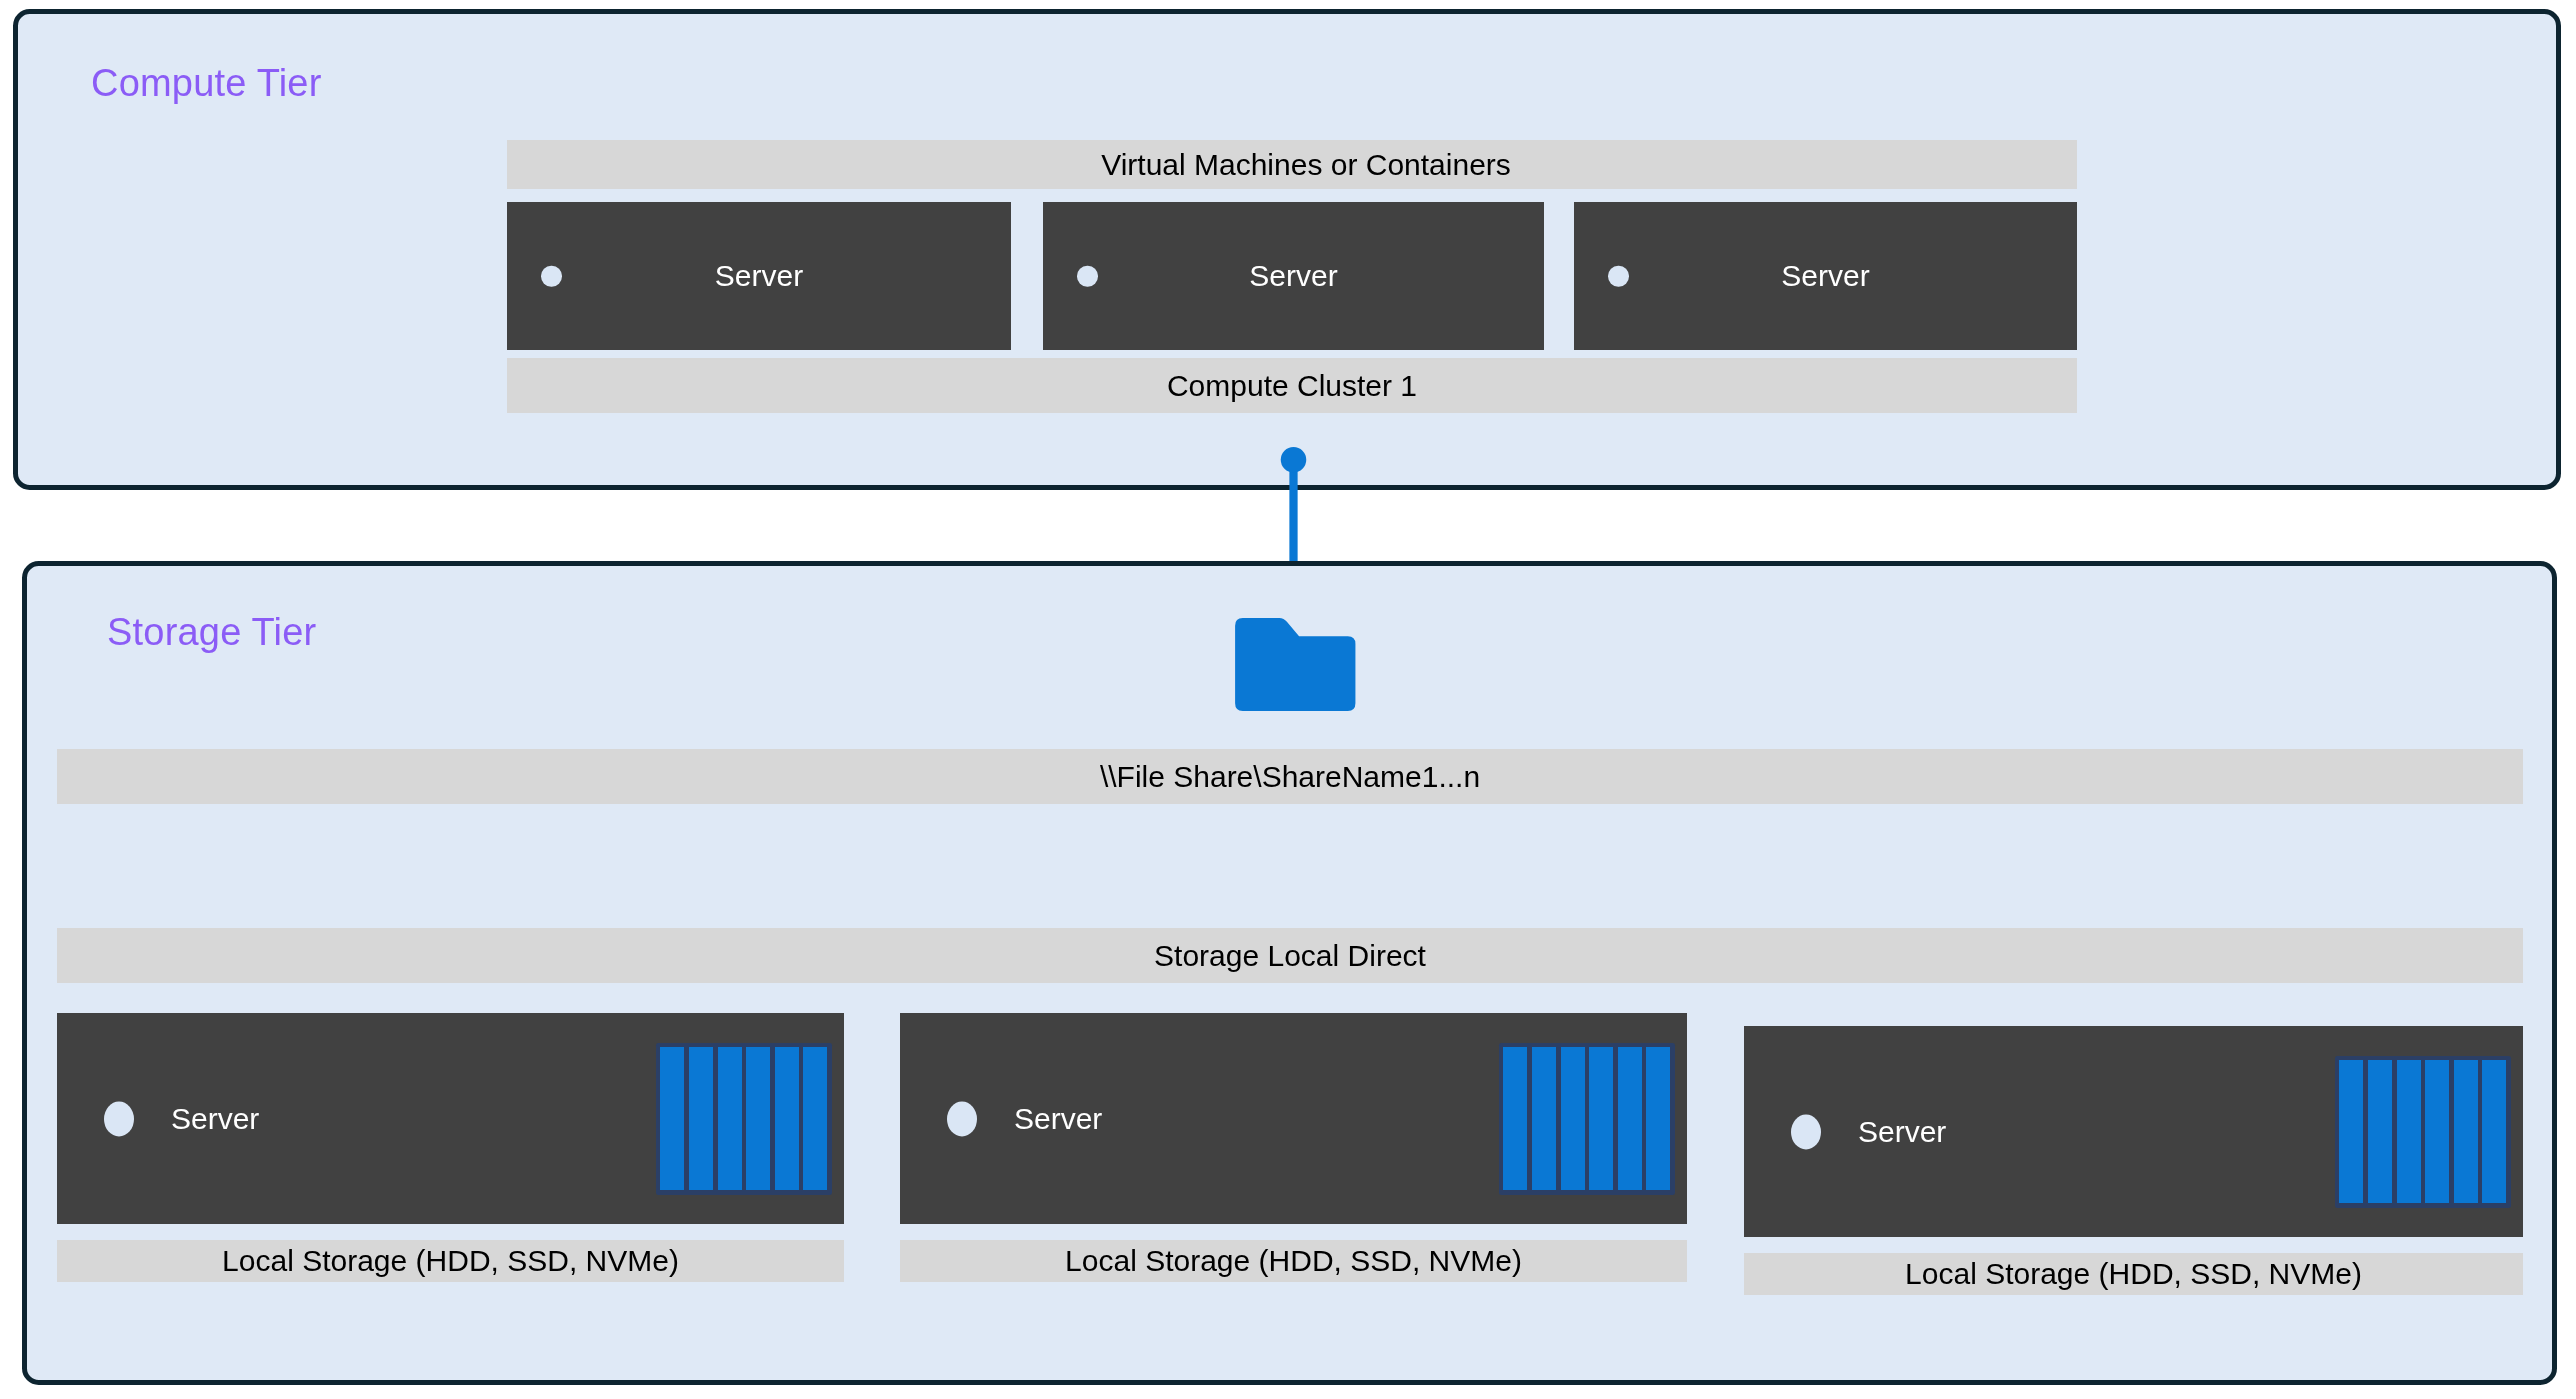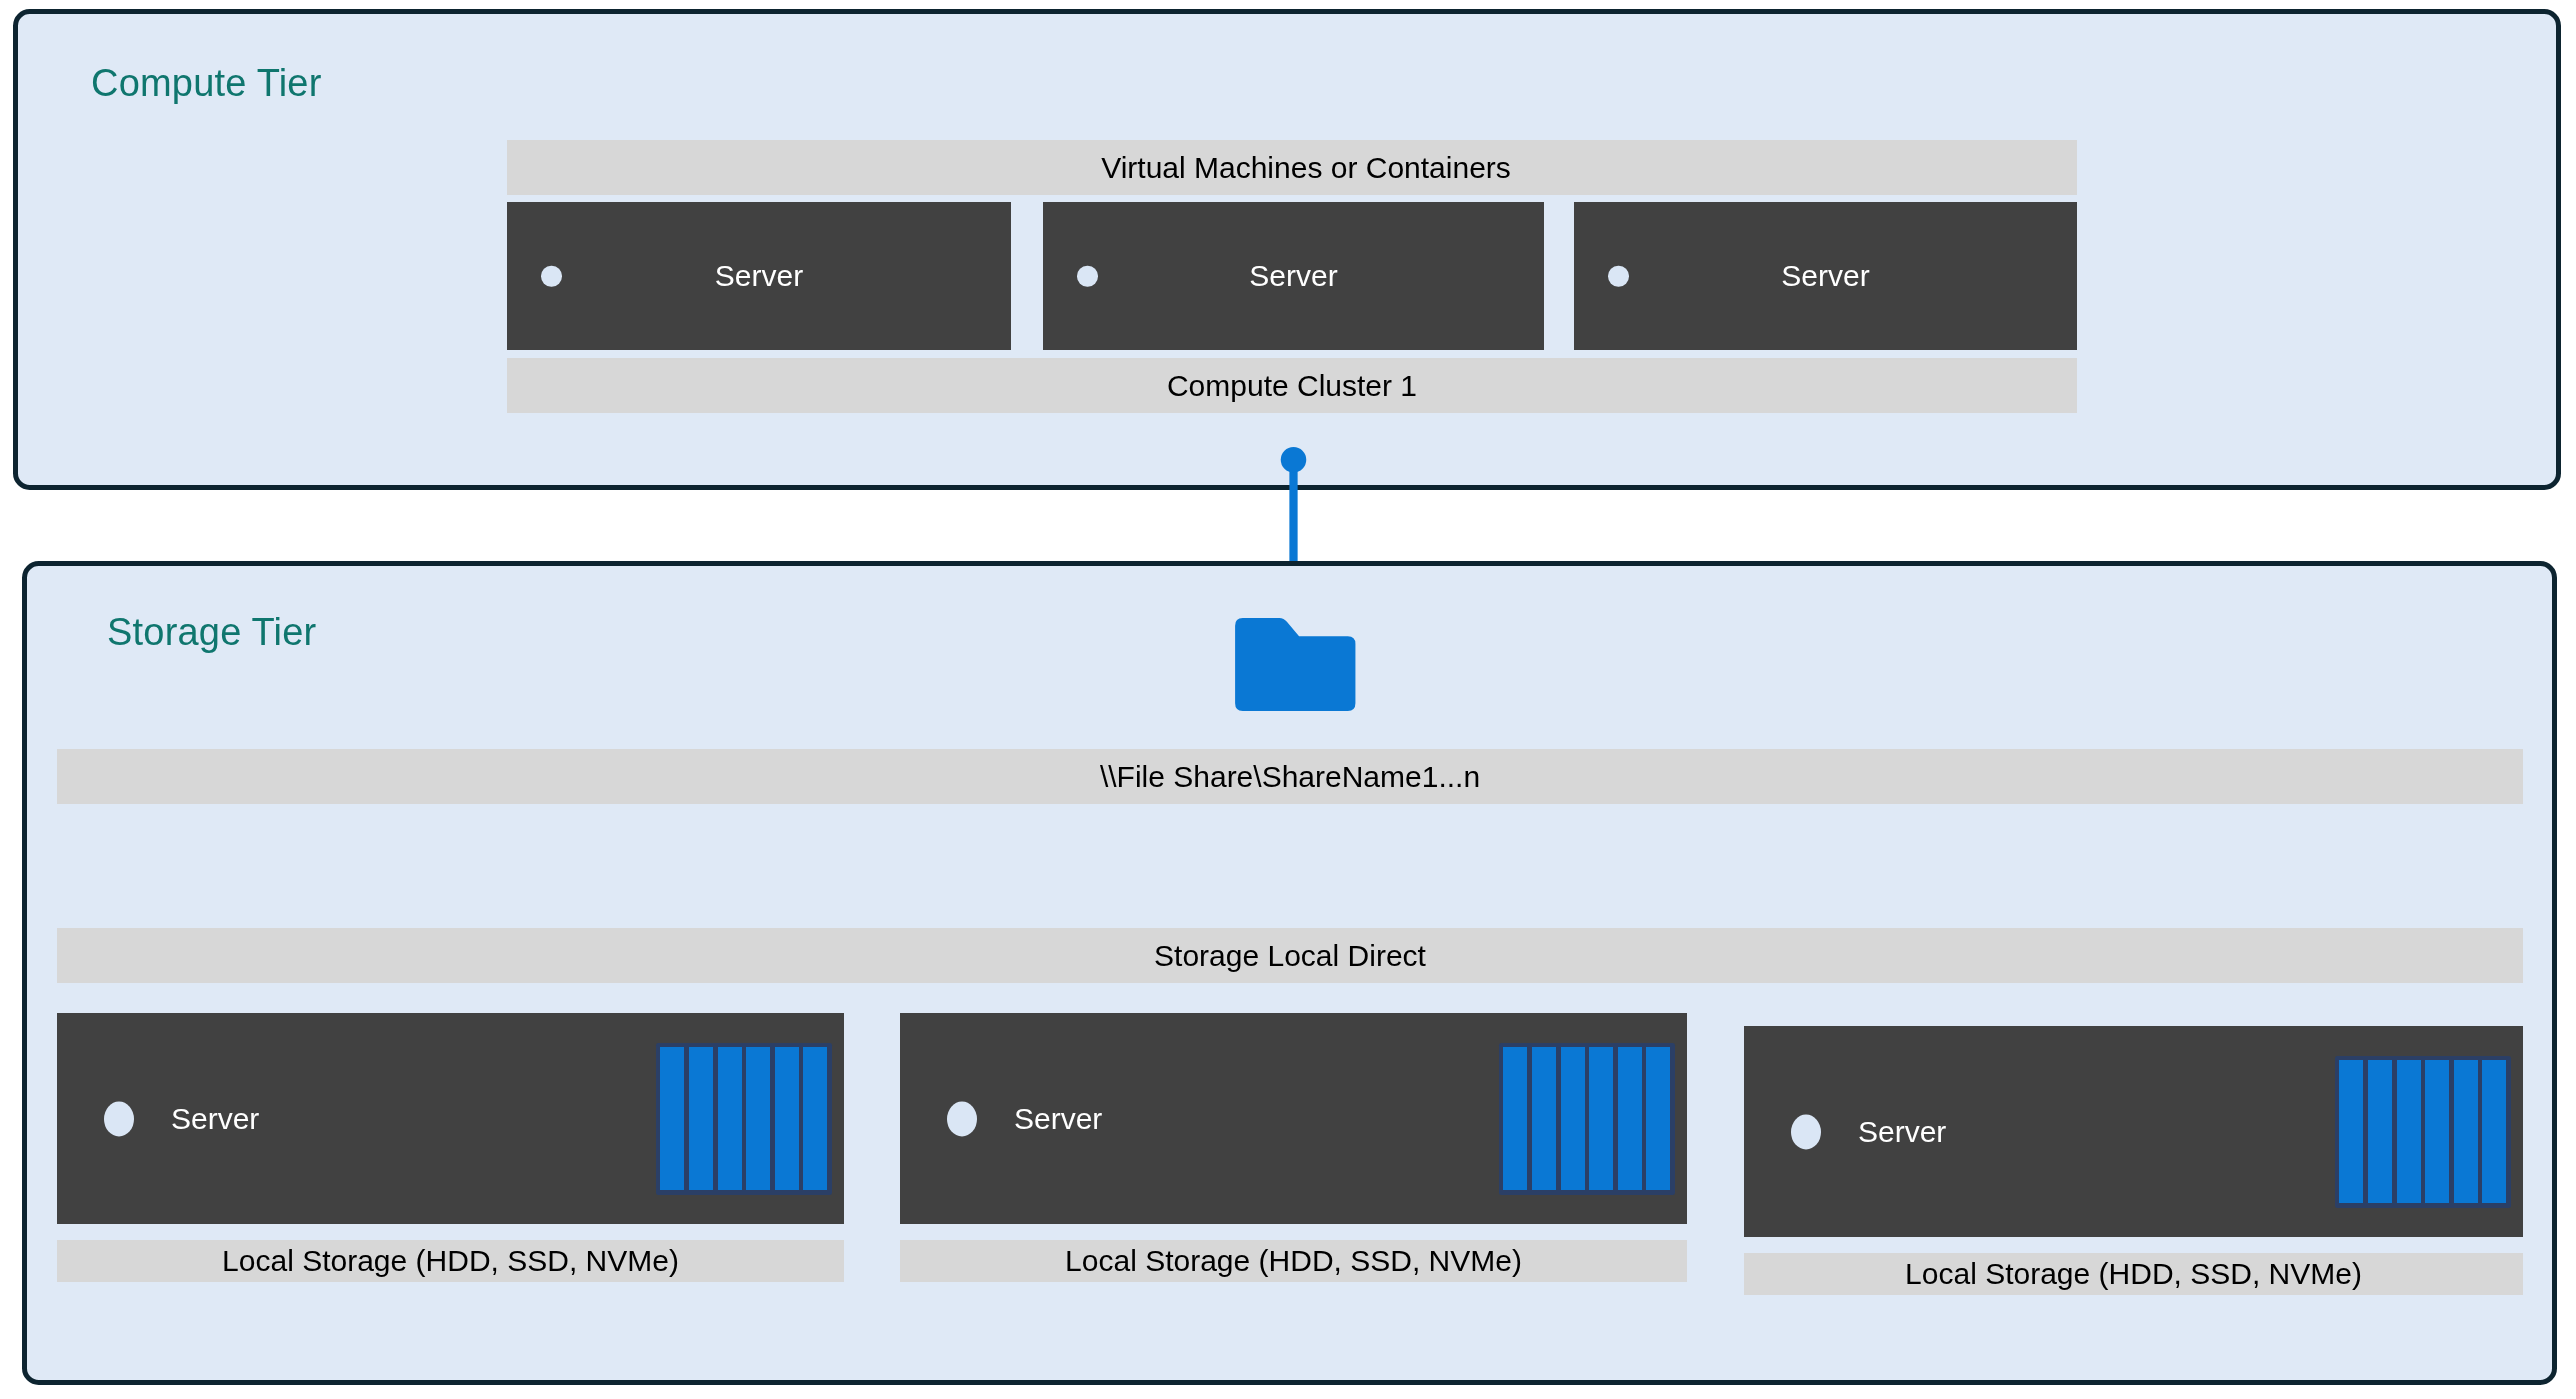--- a/index.html
+++ b/index.html
@@ -29,21 +29,21 @@
     border-radius: 16.7px;
     box-sizing: border-box;
   }
   #compute-tier { left: 13px;  top: 9px;  width: 2548px; height: 481px; }
   #storage-tier { left: 22px;  top: 561px; width: 2535px; height: 824px; }
 
   .tier-title {
     position: absolute;
     font-size: 38px;
     line-height: 1;
-    color: #0f766e;
+    color: #8b5cf6;
     white-space: nowrap;
     letter-spacing: 0.2px;
   }
   #compute-tier-title { left: 91px; top: 64px; }
   #storage-tier-title { left: 107px; top: 613px; text-align: center; }
 
   
   .bar {
     position: absolute;
     background: #d7d7d7;
@@ -53,21 +53,21 @@
     box-sizing: border-box;
   }
   .bar-label {
     font-size: 30px;
     color: #000000;
     line-height: 1;
     white-space: nowrap;
   }
 
   
-  #vm-bar            { left: 507px; top: 140px;  width: 1570px; height: 55px; padding-left: 28px; }
+  #vm-bar            { left: 507px; top: 140px;  width: 1570px; height: 49px; padding-left: 28px; }
   #compute-cluster-bar{ left: 507px; top: 358px; width: 1570px; height: 55px; }
 
   .compute-servers {
     position: absolute;
     left: 507px;
     top: 202px;
     width: 1570px;
     height: 148px;
   }
   .compute-server {

